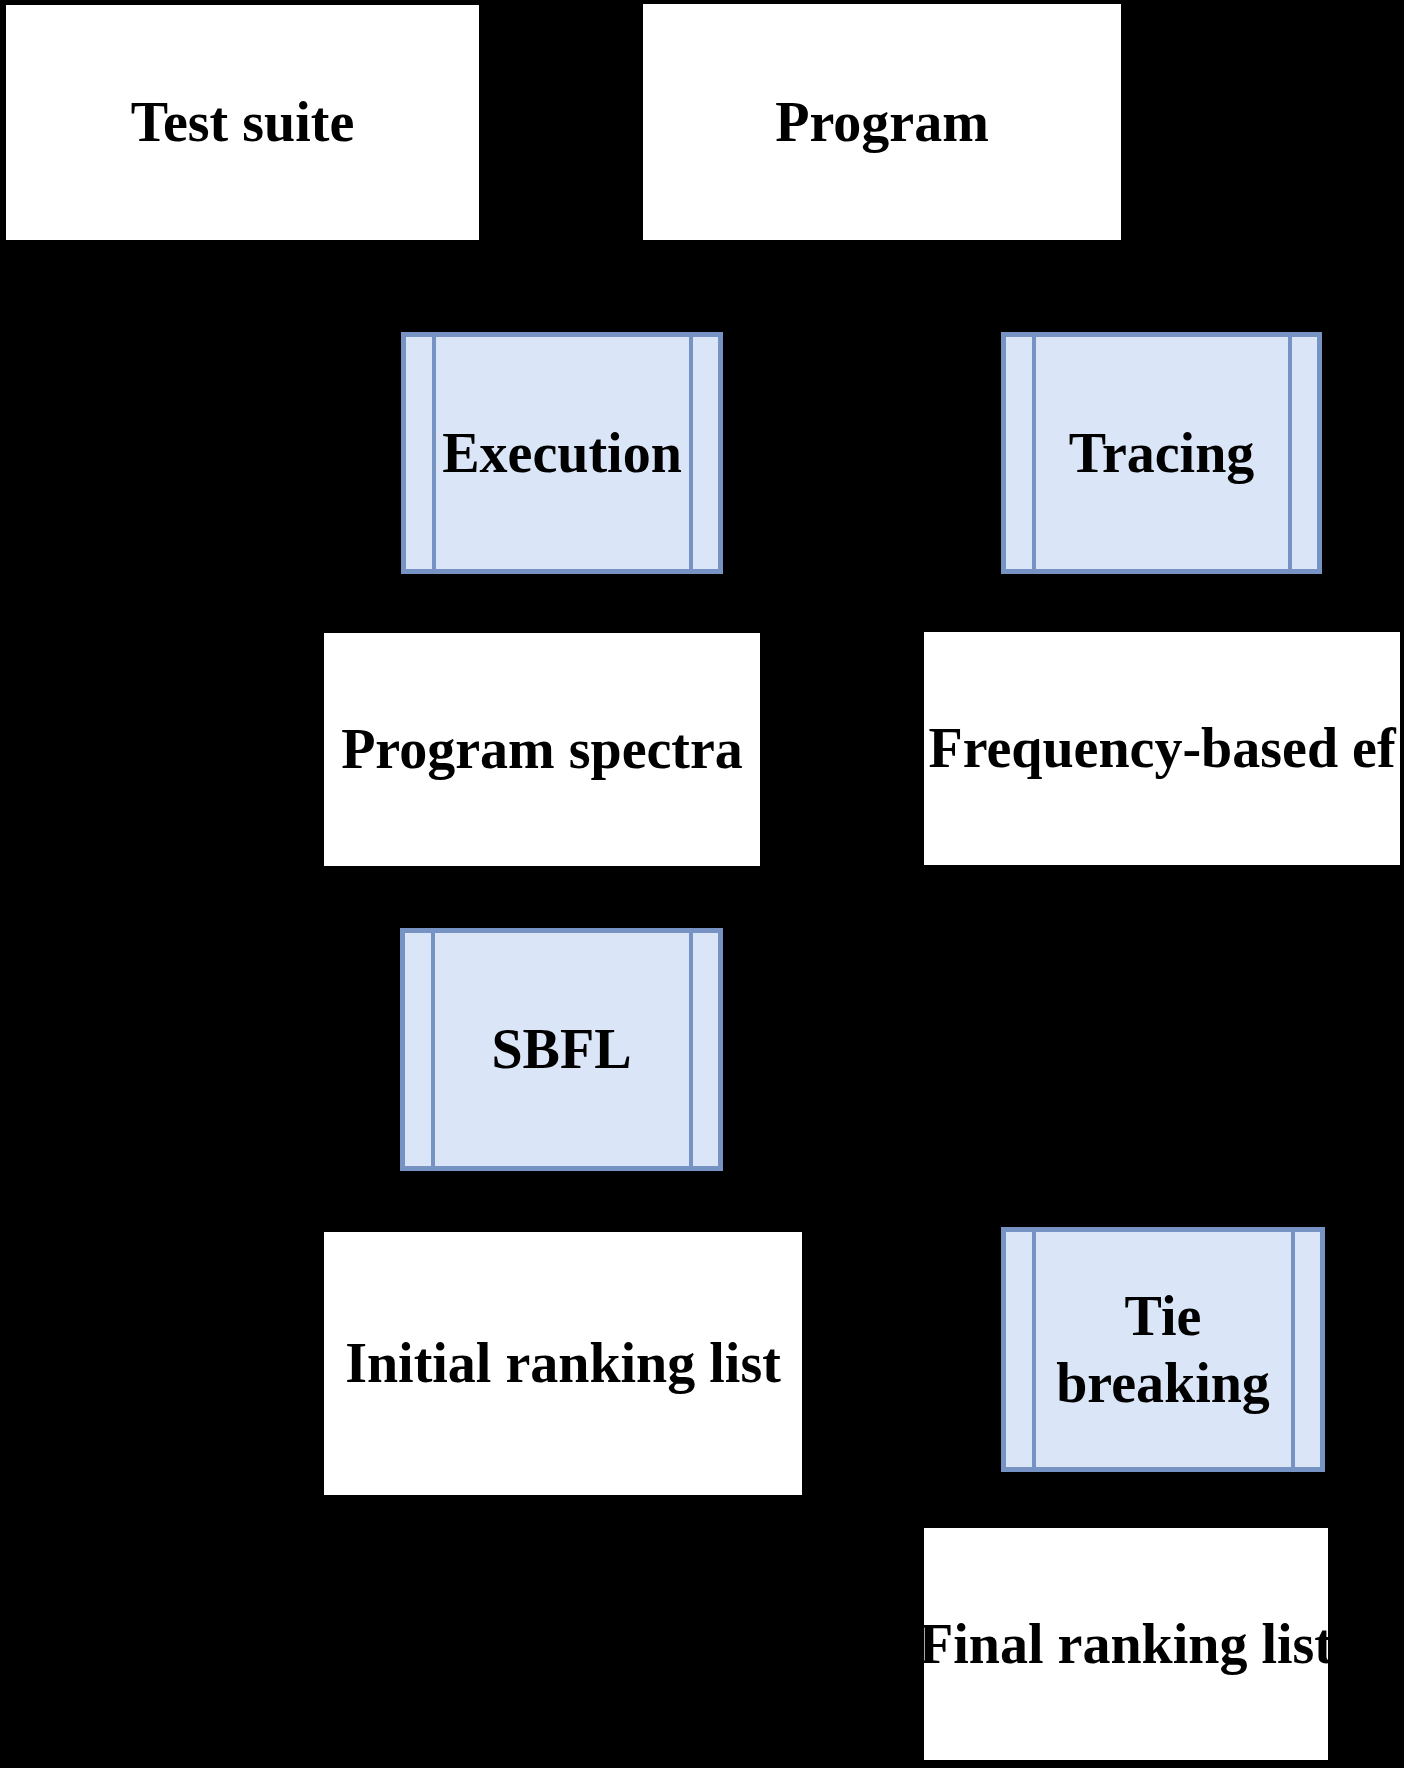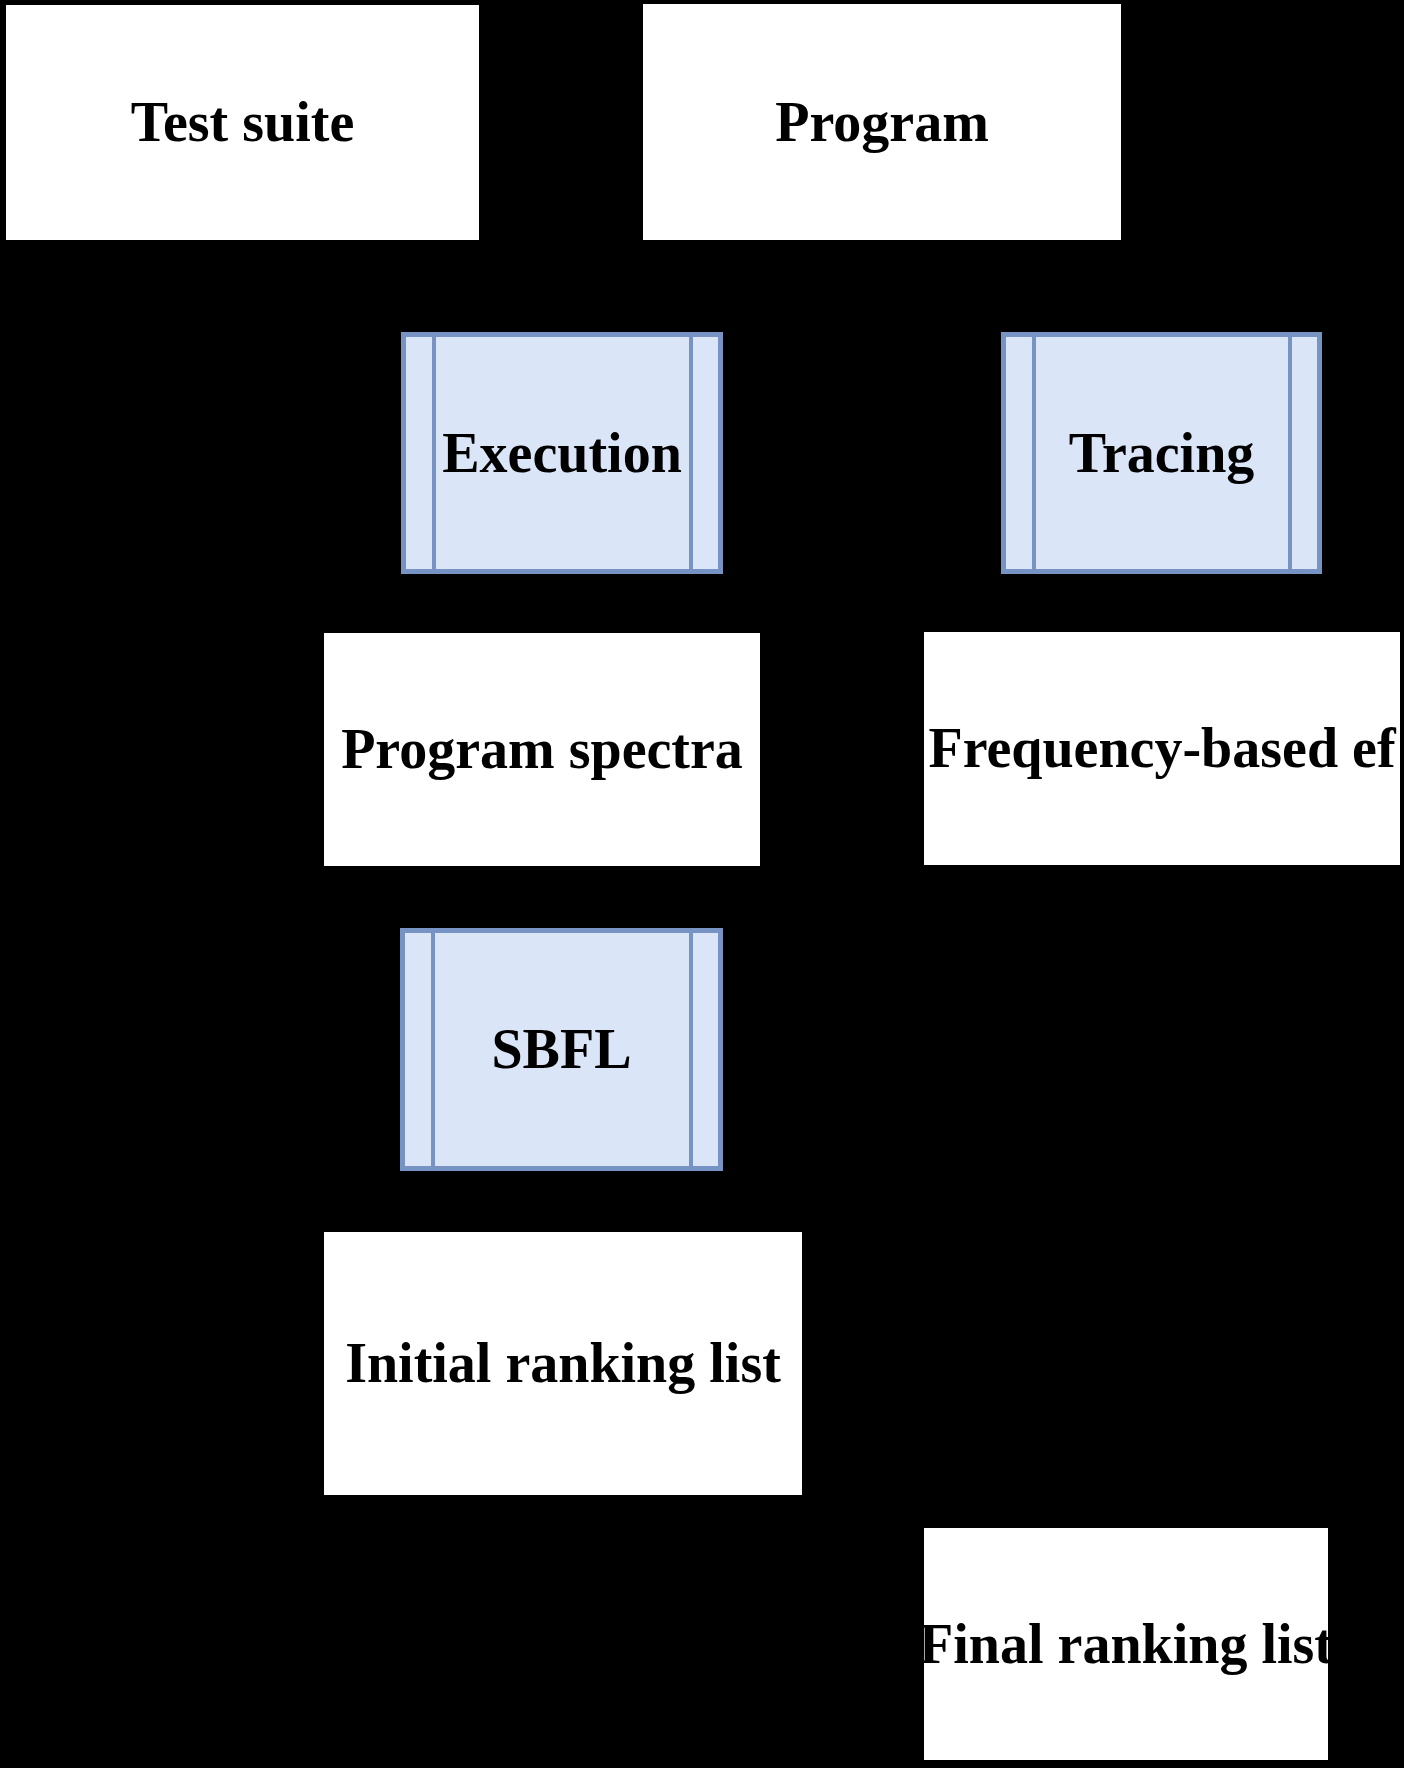--- a/index.html
+++ b/index.html
@@ -101,18 +101,23 @@
   <div class="node process" id="node-sbfl">
     <div class="inner-line left"></div>
     <div class="inner-line right"></div>
     <span class="label">SBFL</span>
   </div>
 
   <div class="node data-box" id="node-initial-ranking">
     <span class="label">Initial ranking list</span>
   </div>
 
+  <div class="node process" id="node-tie-breaking">
+    <div class="inner-line left"></div>
+    <div class="inner-line right"></div>
+    <span class="label">Tie breaking</span>
+  </div>
 
   <div class="node data-box" id="node-final-ranking">
     <span class="label">Final ranking list</span>
   </div>
 
 </div>
 
 </body></html>

